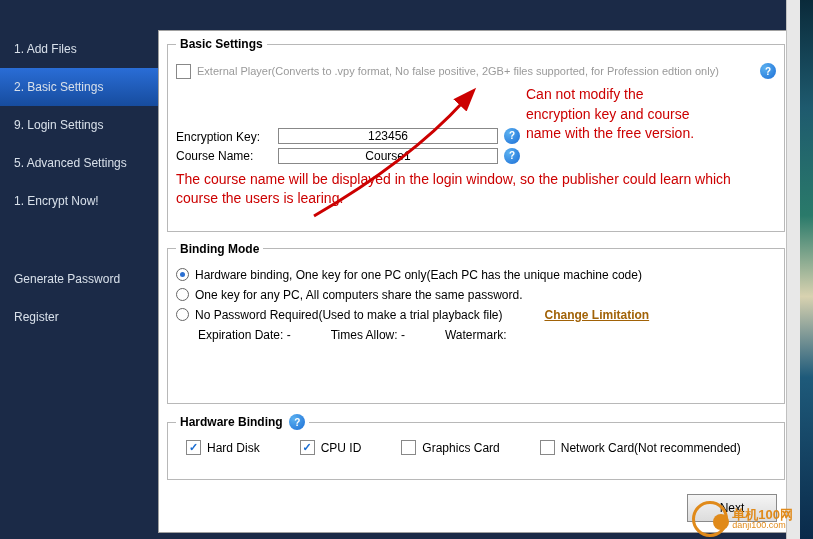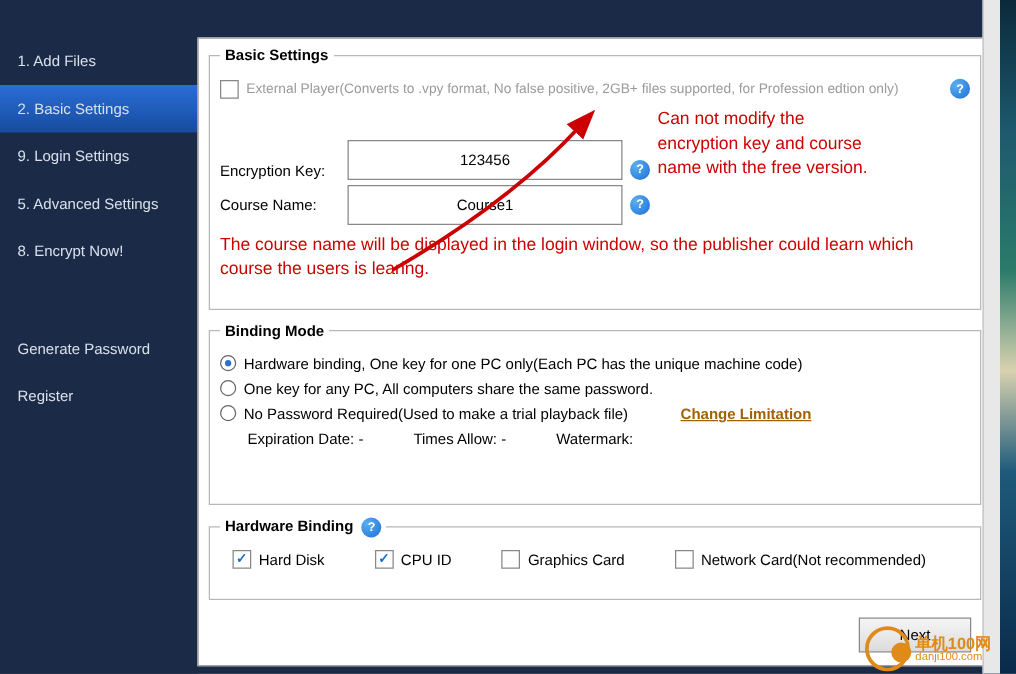--- a/index.html
+++ b/index.html
@@ -12,21 +12,21 @@
 .sidebar-sep { height: 40px; }
 .main { flex: 1; background: #fff; border: 1px solid #a0a0a0; margin: 30px 6px 6px 0; display: flex; flex-direction: column; position: relative; }
 fieldset { border: 1px solid #b8b8b8; margin: 6px 8px 4px 8px; padding: 6px 8px 20px 8px; }
 legend { font-weight: bold; font-size: 12px; padding: 0 4px; color: #000; }
 .row { display: flex; align-items: center; margin: 6px 0; gap: 6px; }
 .checkbox { width: 15px; height: 15px; border: 1px solid #888; background: #fff; display: inline-flex; align-items: center; justify-content: center; font-size: 11px; color: #1b6dd1; cursor: pointer; flex-shrink: 0; line-height: 1; }
 .checkbox.checked::before { content: "✓"; font-weight: bold; }
 .gray-text { color: #9a9a9a; font-size: 11px; }
 .help { width: 16px; height: 16px; border-radius: 50%; background: radial-gradient(circle at 30% 30%, #5ab0f0, #1c6ed6); color: #fff; display: inline-flex; align-items: center; justify-content: center; font-size: 10px; font-weight: bold; flex-shrink: 0; cursor: pointer; }
 .label { width: 96px; color: #000; flex-shrink: 0; }
-.text-input { border: 1px solid #888; height: 32px; text-align: center; font-size: 12px; background: #fff; }
+.text-input { border: 1px solid #888; height: 16px; text-align: center; font-size: 12px; background: #fff; }
 .red-note { color: #c00; font-size: 14px; line-height: 1.4; }
 .radio { width: 13px; height: 13px; border: 1px solid #666; border-radius: 50%; display: inline-flex; align-items: center; justify-content: center; flex-shrink: 0; cursor: pointer; }
 .radio.selected::before { content: ""; width: 5px; height: 5px; background: #2b6fd1; border-radius: 50%; }
 .link { color: #a16207; text-decoration: underline; font-weight: bold; cursor: pointer; }
 .detail-row { margin-left: 22px; display: flex; gap: 40px; color: #000; }
 .hb-row { display: flex; gap: 40px; align-items: center; padding: 4px 10px; }
 .hb-item { display: flex; align-items: flex-end; gap: 6px; }
 .footer { display: flex; justify-content: flex-end; padding: 10px 16px; margin-top: auto; }
 .btn { min-width: 90px; height: 28px; background: linear-gradient(to bottom, #f5f5f5, #dcdcdc); border: 1px solid #8a8a8a; cursor: pointer; font-size: 12px; }
 .side-strip { position: absolute; right: 0; top: 0; width: 13px; height: 539px; background: linear-gradient(to bottom, #0a2a3a, #1e5a6e 20%, #2a7a6a 40%, #d8d2b0 55%, #1e5a7a 70%, #0a2a4a); }
@@ -41,21 +41,21 @@
 </style>
 </head>
 <body>
 
 <div class="app">
   <div class="sidebar">
     <div class="sidebar-item">1. Add Files</div>
     <div class="sidebar-item active">2. Basic Settings</div>
     <div class="sidebar-item">9. Login Settings</div>
     <div class="sidebar-item">5. Advanced Settings</div>
-    <div class="sidebar-item">8. Encrypt Now!</div>
+    <div class="sidebar-item">1. Encrypt Now!</div>
     <div class="sidebar-sep"></div>
     <div class="sidebar-item">Generate Password</div>
     <div class="sidebar-item">Register</div>
   </div>
 
   <div class="main">
 
     <fieldset>
       <legend>Basic Settings</legend>
 

